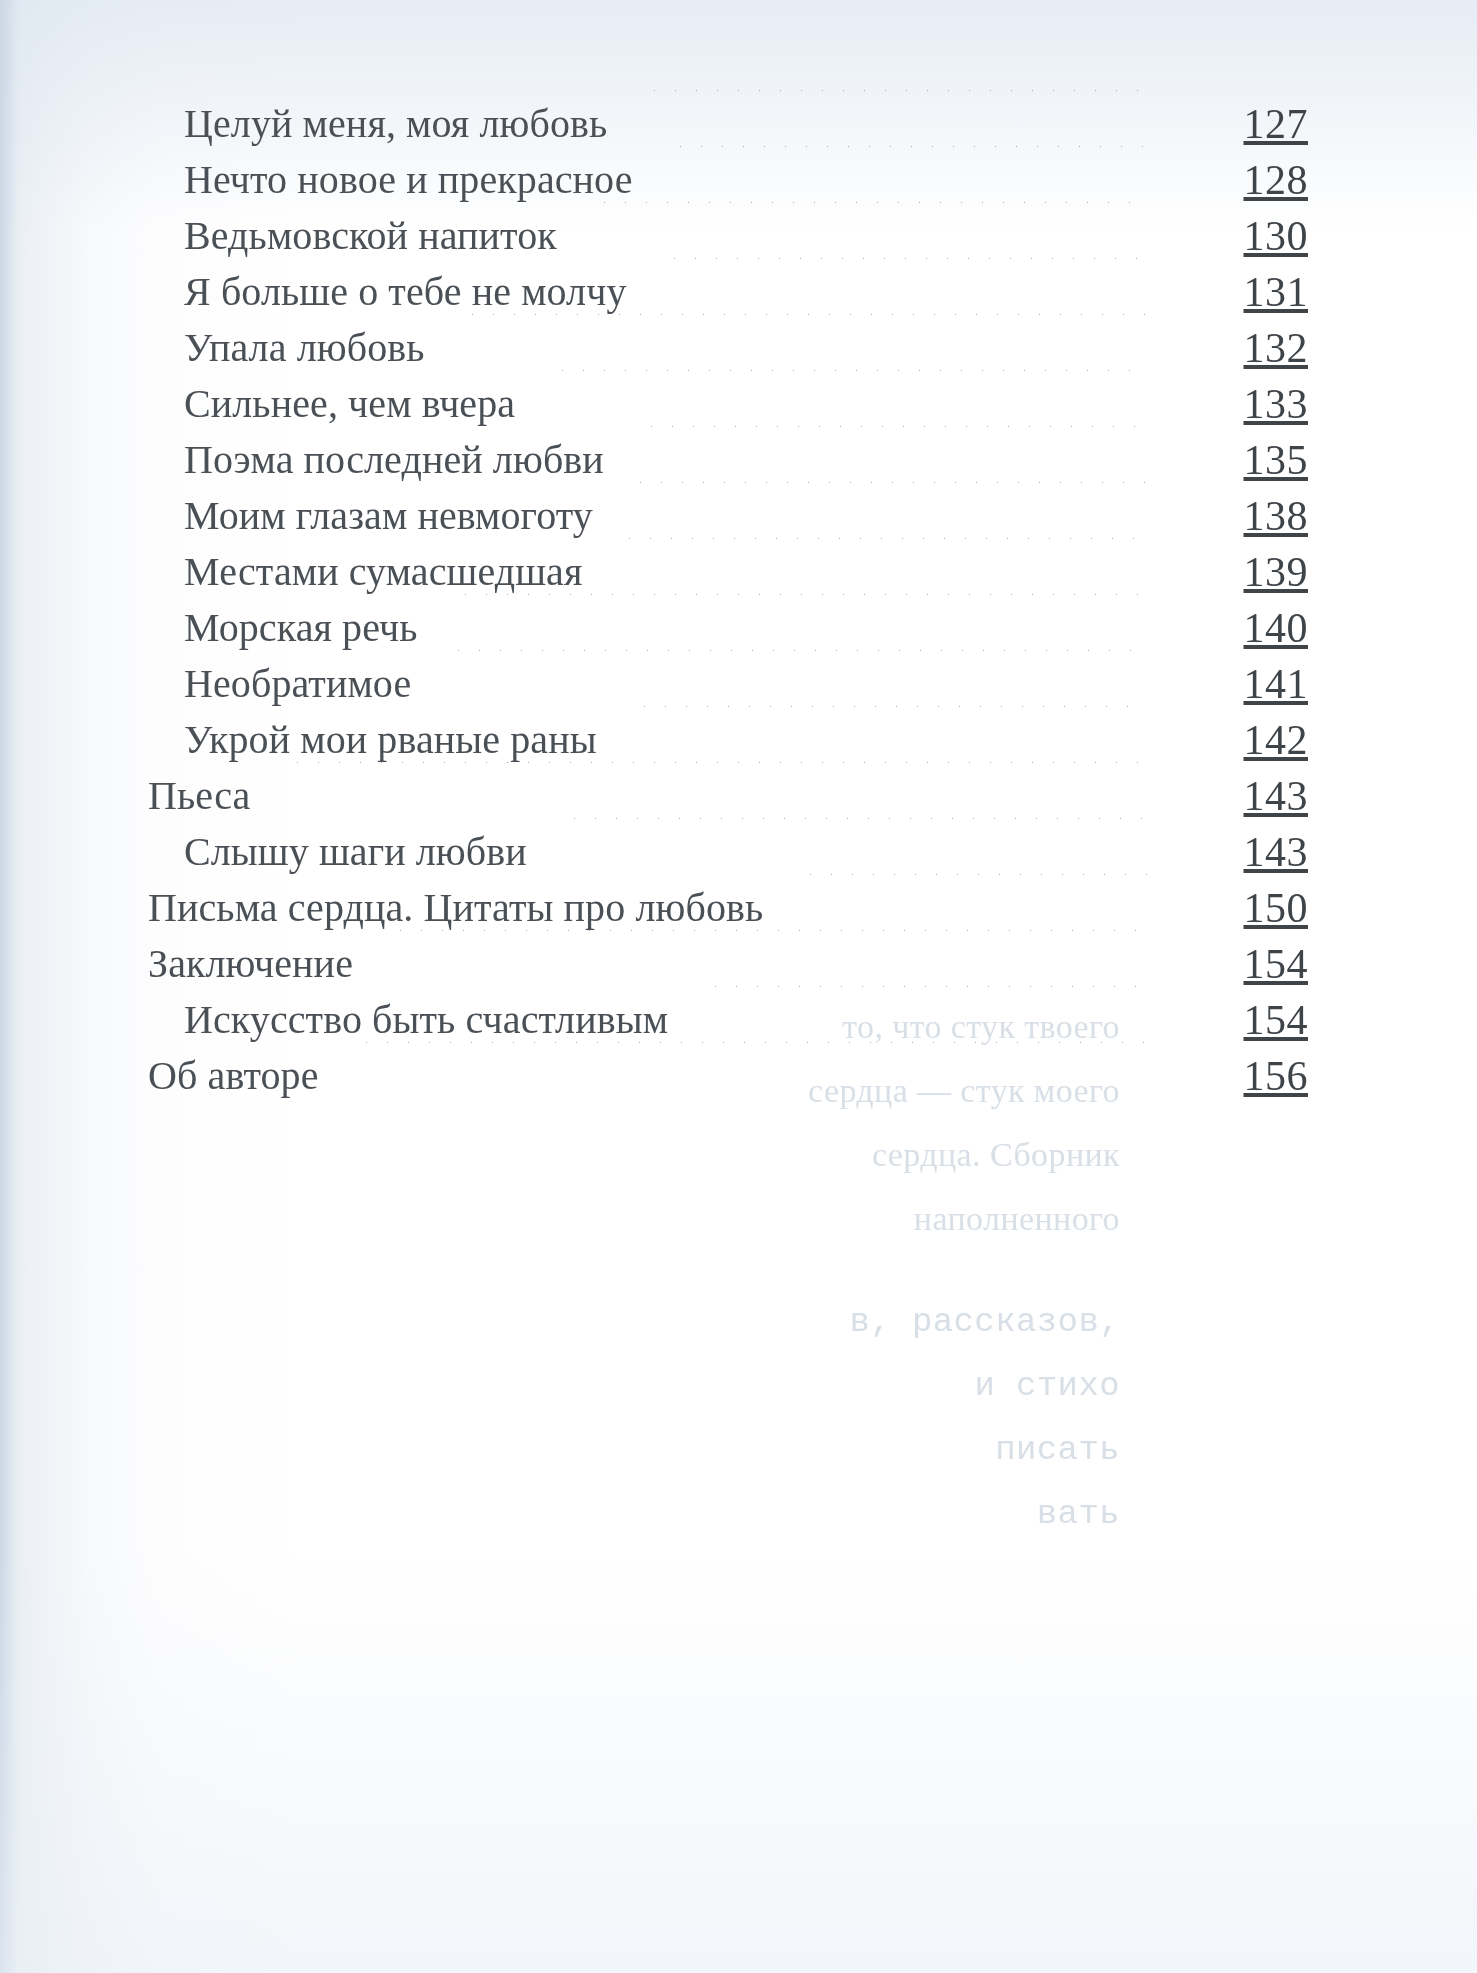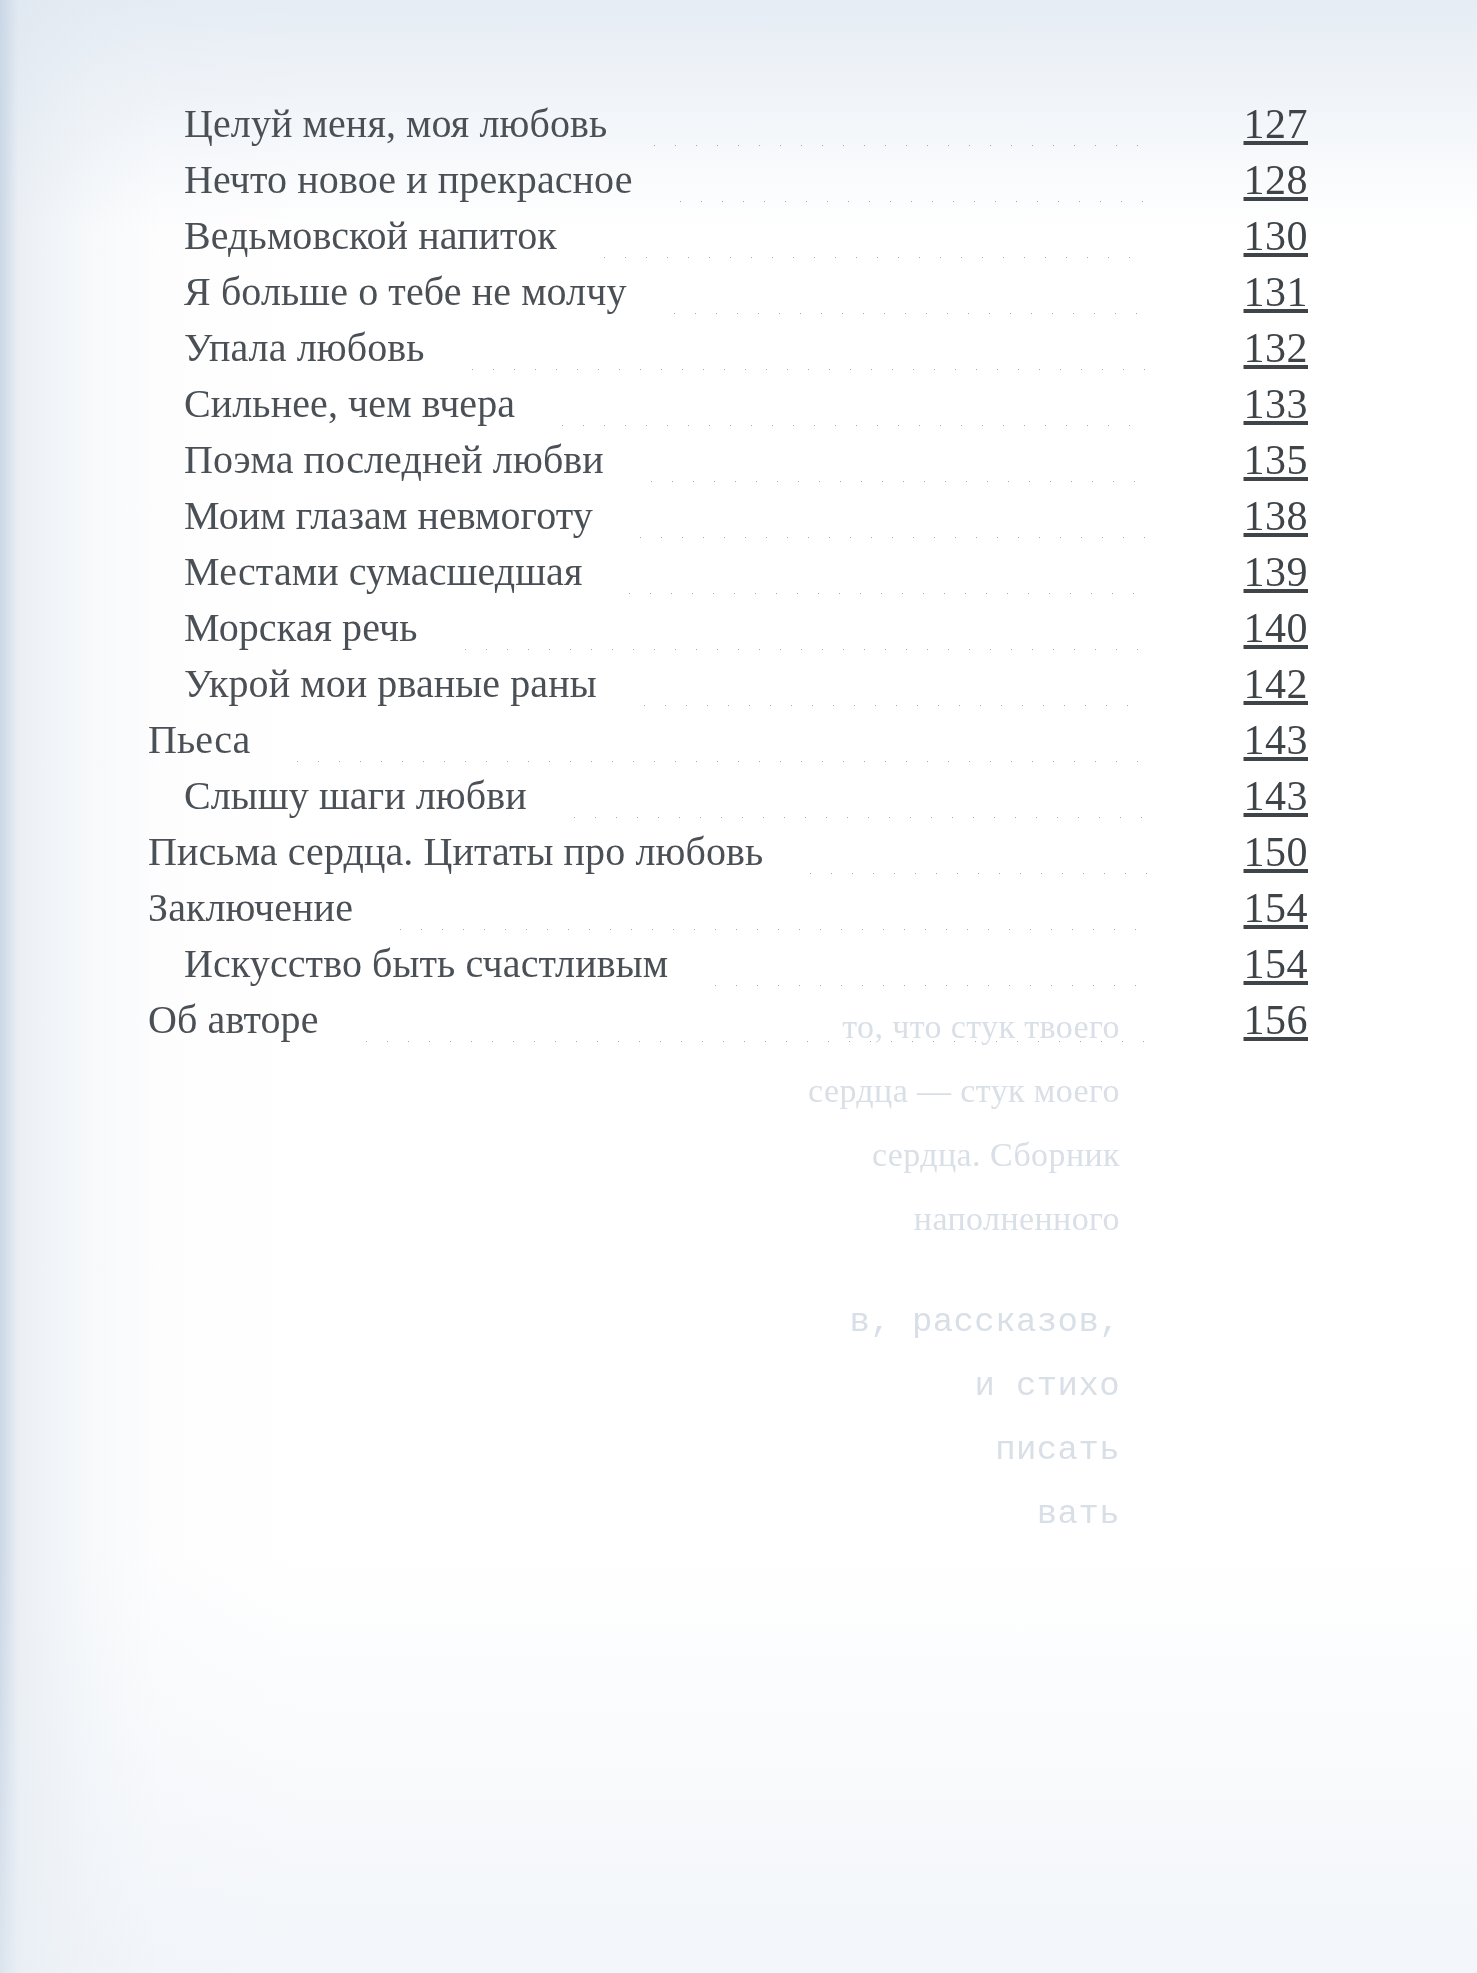--- a/index.html
+++ b/index.html
@@ -45,21 +45,21 @@
   
   .toc {
     position: absolute;
     left: 148px;
     top: 96px;
     width: 1160px;
   }
 
   .toc-row {
     display: flex;
-    align-items: flex-end;
+    align-items: flex-start;
     color: #4c5157;
     font-size: 40px;
     line-height: 56px;
     white-space: nowrap;
     gap: 29px;
   }
   .toc-row.level-2 {
     padding-left: 36px;
   }
 
@@ -165,20 +165,25 @@
       </div>
       <div class="toc-row level-2">
         <span class="toc-title">Местами сумасшедшая</span>
         <span class="toc-leader"></span>
         <span class="toc-page">139</span>
       </div>
       <div class="toc-row level-2">
         <span class="toc-title">Морская речь</span>
         <span class="toc-leader"></span>
         <span class="toc-page">140</span>
+      </div>
+      <div class="toc-row level-2">
+        <span class="toc-title">Необратимое</span>
+        <span class="toc-leader"></span>
+        <span class="toc-page">141</span>
       </div>
       <div class="toc-row level-2">
         <span class="toc-title">Укрой мои рваные раны</span>
         <span class="toc-leader"></span>
         <span class="toc-page">142</span>
       </div>
       <div class="toc-row level-1">
         <span class="toc-title">Пьеса</span>
         <span class="toc-leader"></span>
         <span class="toc-page">143</span>

